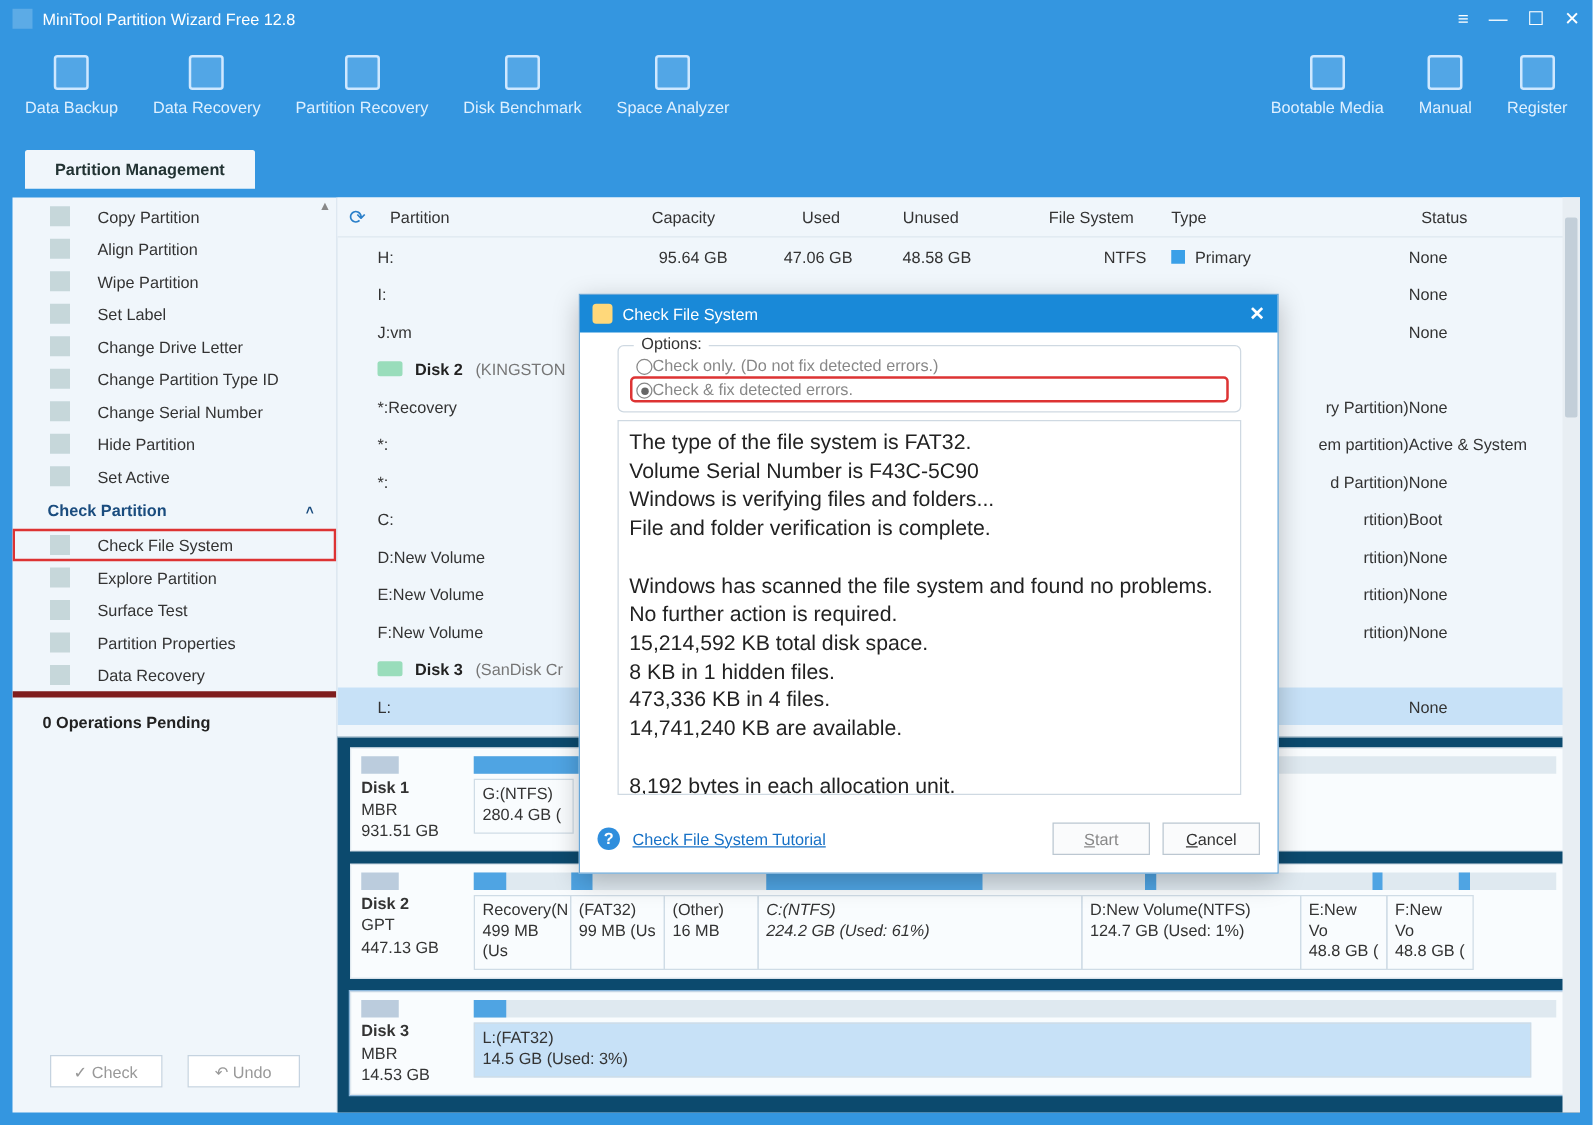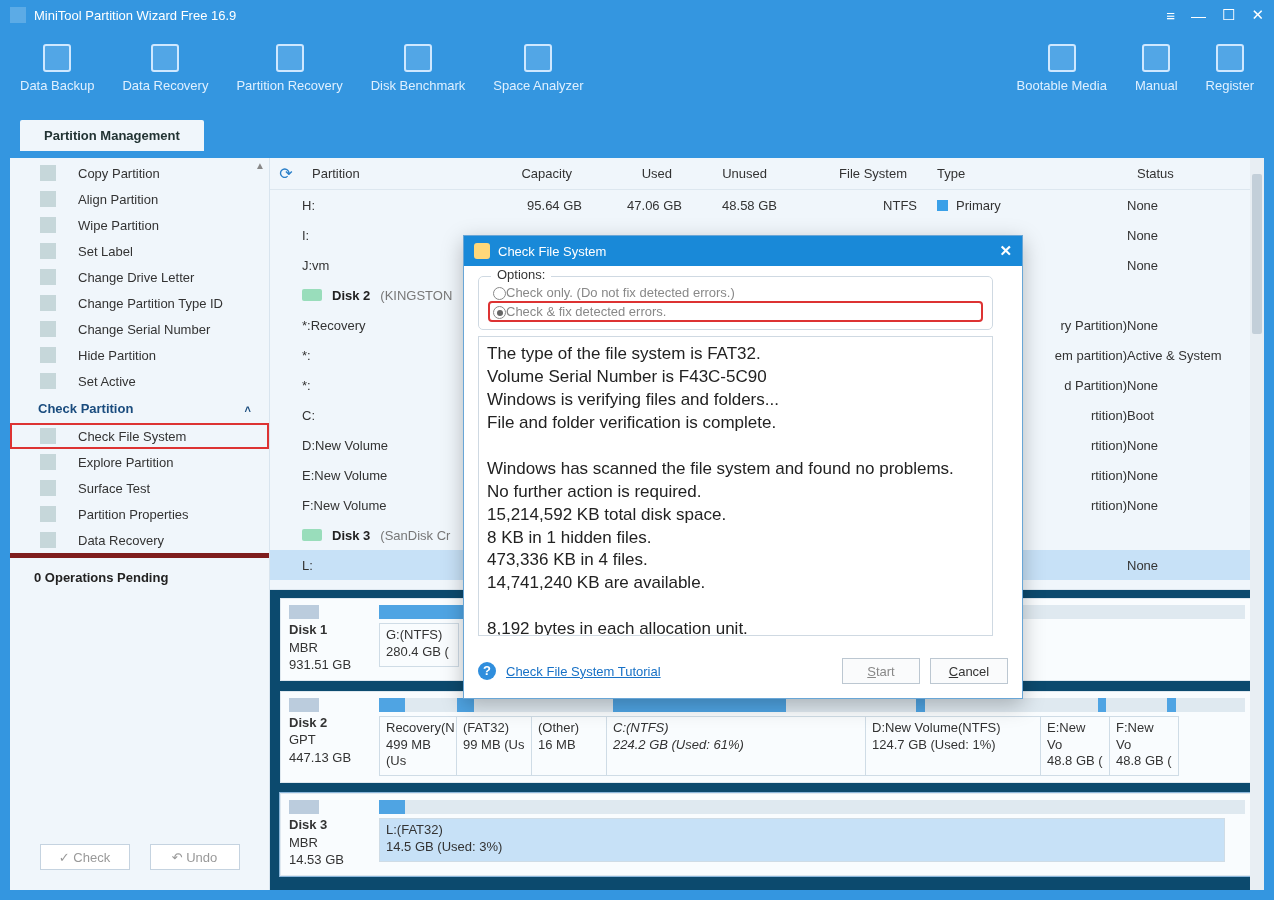--- a/index.html
+++ b/index.html
@@ -71,21 +71,21 @@
 .map-bar .seg { position:absolute; top:0; bottom:0; background:#4fa4e3; }
 .map-labels { display:flex; font-size:12px; color:#333; }
 .map-labels .ml { border:1px solid #cfdce6; padding:3px 6px 5px 6px; margin-right:-1px; line-height:1.3; }
 .map-block.sel .map-bar-row .ml { background:#c7e1f7; }
 .map-block.sel { outline:1px solid #8cb7db; }
 .modal { position:absolute; left:463px; top:235px; width:560px; background:#fff; border:1px solid #69a6d6; box-shadow:0 6px 20px rgba(0,0,0,.25); }
 .modal-title { background:#1989d8; color:#fff; padding:6px 10px; display:flex; align-items:center; gap:8px; }
 .modal-title .mico { width:16px; height:16px; background:#ffd87a; border-radius:3px; }
 .modal-title .mt { flex:1; font-size:13px; }
 .modal-title .mx { cursor:pointer; font-size:15px; font-weight:bold; }
-.modal-body { padding:10px 29px 12px 14px; }
+.modal-body { padding:10px 29px 12px 14px;margin-left:16px; }
 .opt-box { border:1px solid #cfd9e2; border-radius:5px; padding:6px 10px 8px 10px; position:relative; margin-bottom:6px; }
 .opt-box .legend { position:absolute; top:-10px; left:12px; background:#fff; padding:0 6px; color:#333; }
 .radio-row { display:flex; align-items:flex-end; gap:0; padding:2px 4px; color:#888; }
 .radio-row.hl { outline:2px solid #d33; outline-offset:-1px; border-radius:3px; }
 .radio { width:13px; height:13px; border:1px solid #888; border-radius:50%; display:inline-flex; align-items:center; justify-content:center; }
 .radio.checked::after { content:""; width:6px; height:6px; background:#666; border-radius:50%; }
 .log-box { border:1px solid #cfd9e2; padding:6px 8px; height:300px; overflow:auto; font-size:17px; line-height:1.35; color:#222; white-space:pre-wrap; }
 .modal-foot { display:flex; align-items:center; padding:10px 14px 14px 14px; gap:10px; }
 .modal-foot .help { width:18px; height:18px; background:#2f8edd; color:#fff; border-radius:50%; text-align:center; line-height:18px; font-size:13px; font-weight:bold; }
 .modal-foot a { color:#1771c6; text-decoration:underline; }
@@ -94,21 +94,21 @@
 .modal-foot button.primary { color:#333; }
 .under { text-decoration:underline; }
 .vscroll { position:absolute; right:0; top:0; bottom:0; width:14px; background:#e8eef3; }
 .vscroll .thumb { position:absolute; left:2px; right:2px; top:16px; height:160px; background:#c3cfd9; border-radius:2px; }
 </style>
 </head>
 <body>
 
 <div class="titlebar">
   <span class="app-icon"></span>
-  <span class="title">MiniTool Partition Wizard Free 16.9</span>
+  <span class="title">MiniTool Partition Wizard Free 12.8</span>
   <div class="win-btns">
     <span>≡</span>
     <span>—</span>
     <span>☐</span>
     <span>✕</span>
   </div>
 </div>
 
 <div class="toolbar">
   <div class="tool">

